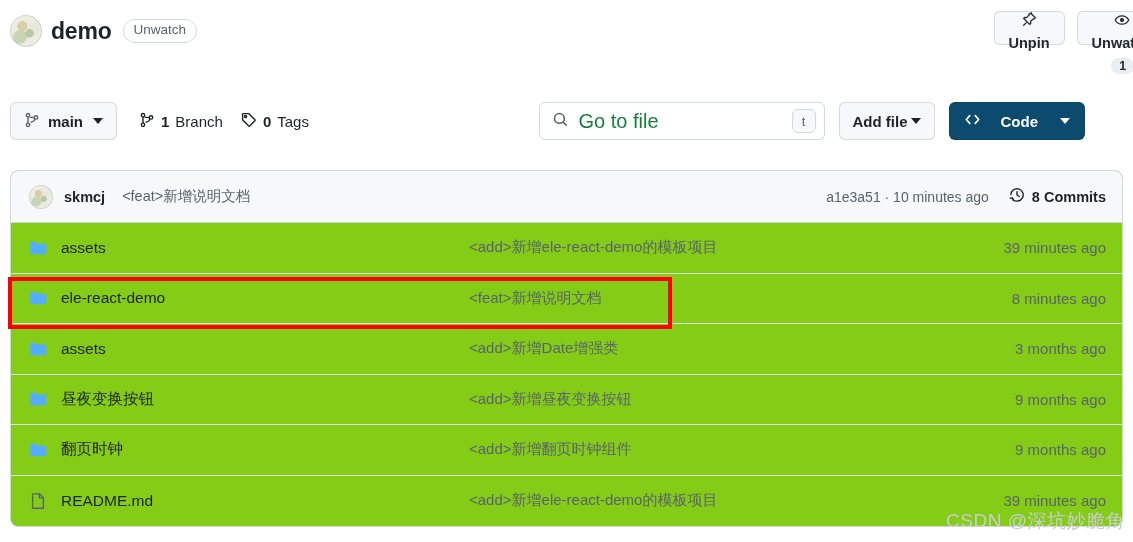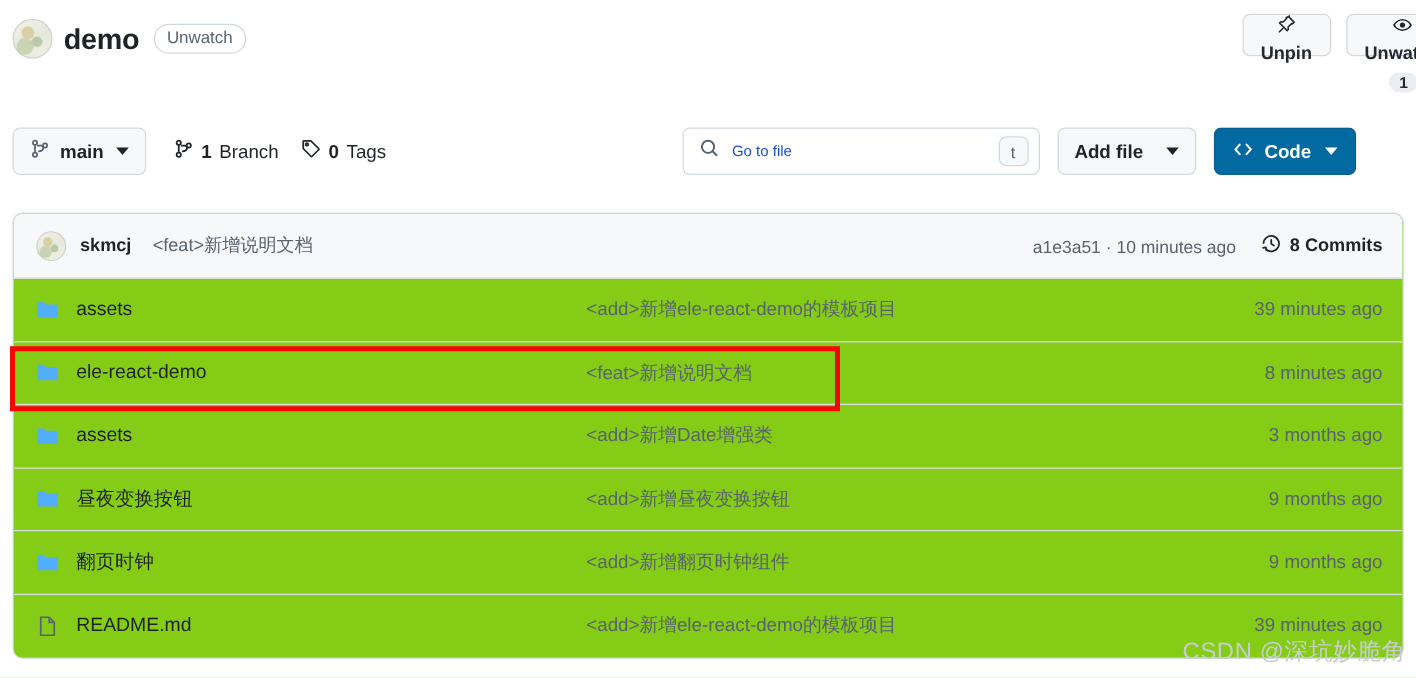--- a/index.html
+++ b/index.html
@@ -152,57 +152,57 @@
     display: flex;
     align-items: center;
     width: 286px;
     height: 38px;
     background: #ffffff;
     border: 1px solid #d1d9e0;
     border-radius: 6px;
     padding: 0 10px 0 12px;
   }
   .gotofile .ph {
-    font-size: 12px;
-    color: #1d4ed8;
+    font-size: 20px;
+    color: #15803d;
     margin-left: 10px;
   }
   .kbd {
     position: absolute;
     right: 8px;
     width: 24px; height: 24px;
     border: 1px solid #d1d9e0;
     border-radius: 6px;
     background: #f6f8fa;
     display: flex;
     align-items: center;
     justify-content: center;
     font-size: 13px;
     color: #59636e;
   }
   .addfile-btn {
     display: inline-flex;
     align-items: center;
-    gap: 16px;
+    gap: 1px;
     height: 38px;
     padding: 0 13px;
     background: #f6f8fa;
     border: 1px solid rgba(31,35,40,0.15);
     border-radius: 6px;
     font-size: 15px;
     font-weight: bold;
     color: #1f2328;
   }
   .code-btn {
     display: inline-flex;
     align-items: center;
-    gap: 9px;
+    gap: 20px;
     height: 38px;
     padding: 0 14px;
-    background: #0369a1;
+    background: #0c4a6e;
     border: 1px solid rgba(31,35,40,0.15);
     border-radius: 6px;
     font-size: 15px;
     font-weight: bold;
     color: #ffffff;
   }
 
   
   .file-table {
     position: absolute;

